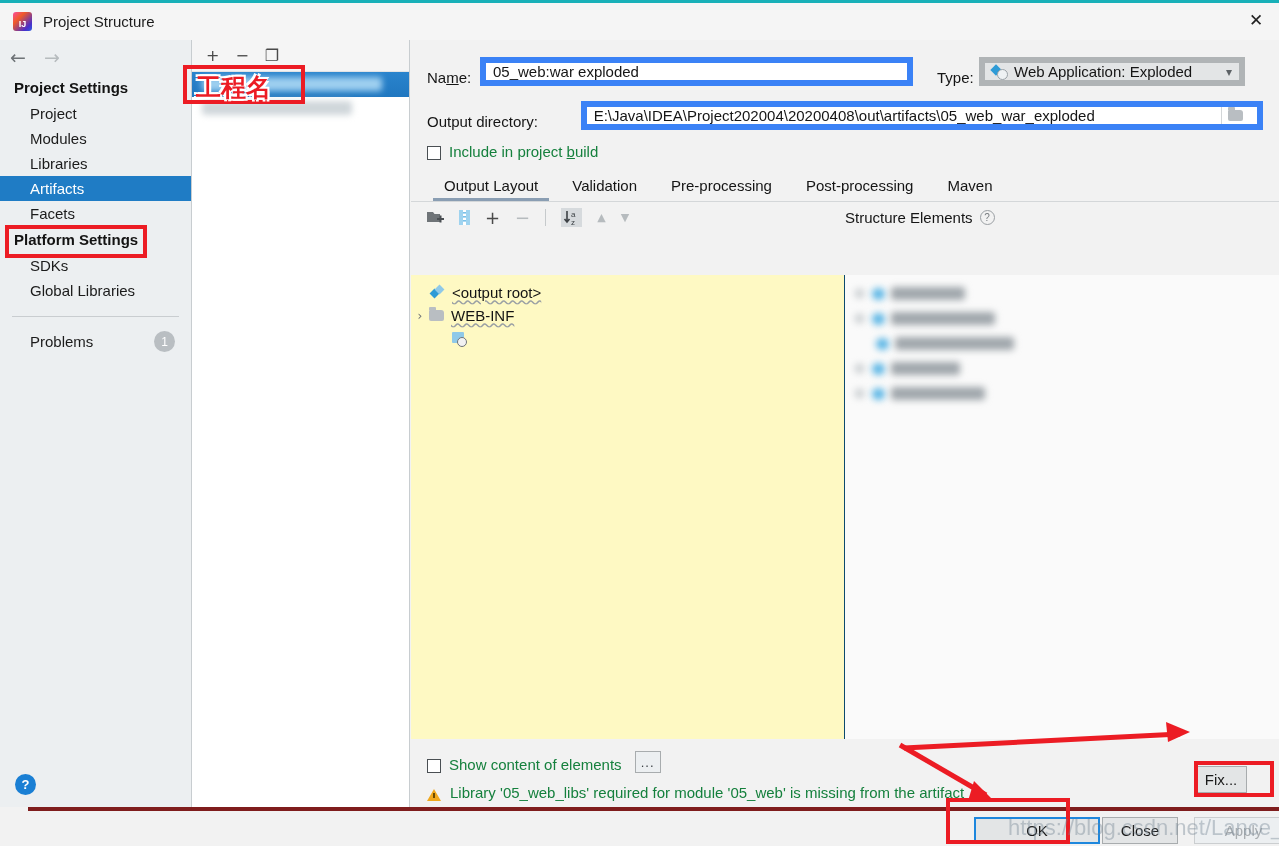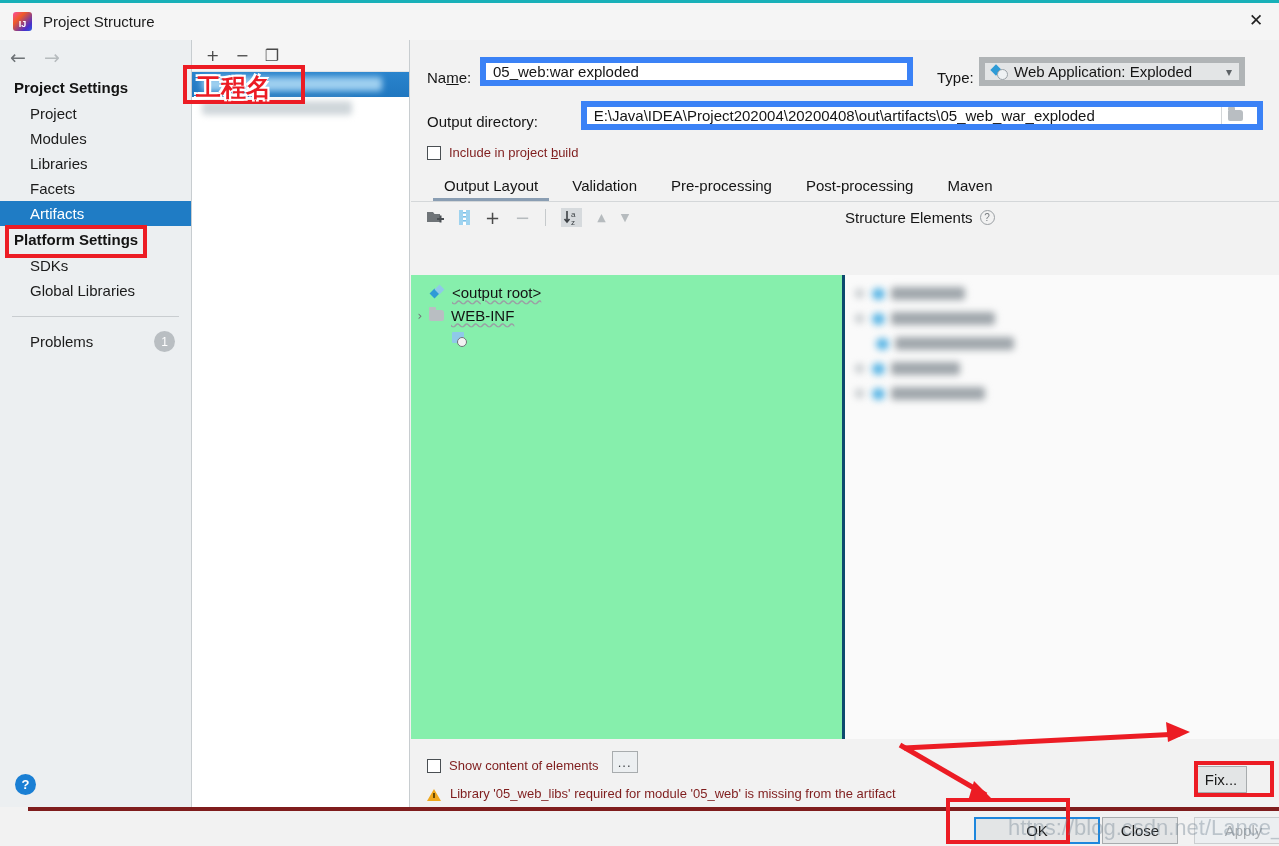--- a/index.html
+++ b/index.html
@@ -130,21 +130,21 @@
   .folder-glyph {
     width: 15px; height: 11px; background: #b9bec2; border-radius: 1px 3px 2px 2px;
     position: relative;
   }
   .folder-glyph::before {
     content: ""; position: absolute; left: 0; top: -3px; width: 7px; height: 3px;
     background: #b9bec2; border-radius: 1px 1px 0 0;
   }
   .cb { width: 14px; height: 14px; border: 1px solid #4a4f53; background: #fff;
         margin-right: 8px; flex: 0 0 auto; }
-  .cb-label { font-size: 13px; color: #7f1d1d; }
+  .cb-label { font-size: 15px; color: #15803d; }
   .u { text-decoration: underline; }
 
   
   .tabs { display: flex; align-items: flex-end; padding-left: 16px; height: 32px; }
   .tab {
     font-size: 15px; color: #151515; padding: 0 17px 7px 17px; position: relative;
   }
   .tab.active::after {
     content: ""; position: absolute; left: 6px; right: 6px; bottom: 0;
     height: 3px; background: #8a9eb3;
@@ -161,21 +161,21 @@
     position: absolute; left: 434px; font-size: 15px; color: #151515;
     display: flex; align-items: center; gap: 7px;
   }
   .q-circle {
     width: 15px; height: 15px; border-radius: 50%; border: 1px solid #9a9fa3;
     color: #767b7f; font-size: 10px; display: flex; align-items: center; justify-content: center;
   }
 
   
   .panels { position: absolute; left: 0; right: 0; top: 235px; bottom: 68px; display: flex; }
-  .tree-left { width: 434px; background: #86efac; border-right: 3px solid #0c4a6e; padding-top: 6px; }
+  .tree-left { width: 434px; background: #fef9c3; border-right: 1px solid #0c4a6e; padding-top: 6px; }
   .tree-right { flex: 1; background: #fafafa; padding-top: 6px; }
   .tree-row { display: flex; align-items: center; height: 23px; font-size: 15px; color: #141414; }
   .twisty { width: 18px; text-align: center; color: #6d7276; font-size: 12px; font-family: "DejaVu Sans", sans-serif; }
   .ico-diamond {
     width: 15px; height: 14px; margin: 0 6px 0 2px; position: relative; flex: 0 0 auto;
   }
   .ico-diamond::before, .ico-diamond::after {
     content: ""; position: absolute; width: 7px; height: 7px; background: #2e9bd6; transform: rotate(45deg);
   }
   .ico-diamond::before { left: 0; top: 4px; }
@@ -259,22 +259,22 @@
 
   <div class="sidebar">
     <div class="nav-arrows">
       <span class="nav-arrow">←</span>
       <span class="nav-arrow disabled">→</span>
     </div>
     <div class="side-head">Project Settings</div>
     <div class="side-item">Project</div>
     <div class="side-item">Modules</div>
     <div class="side-item">Libraries</div>
+    <div class="side-item selected">Artifacts</div>
     <div class="side-item">Facets</div>
-    <div class="side-item selected">Artifacts</div>
     <div class="side-head">Platform Settings</div>
     <div class="side-item">SDKs</div>
     <div class="side-item">Global Libraries</div>
     <div class="side-sep"></div>
     <div class="problems-row">
       <span>Problems</span>
       <span class="badge">1</span>
     </div>
     <div class="help-circle">?</div>
   </div>

